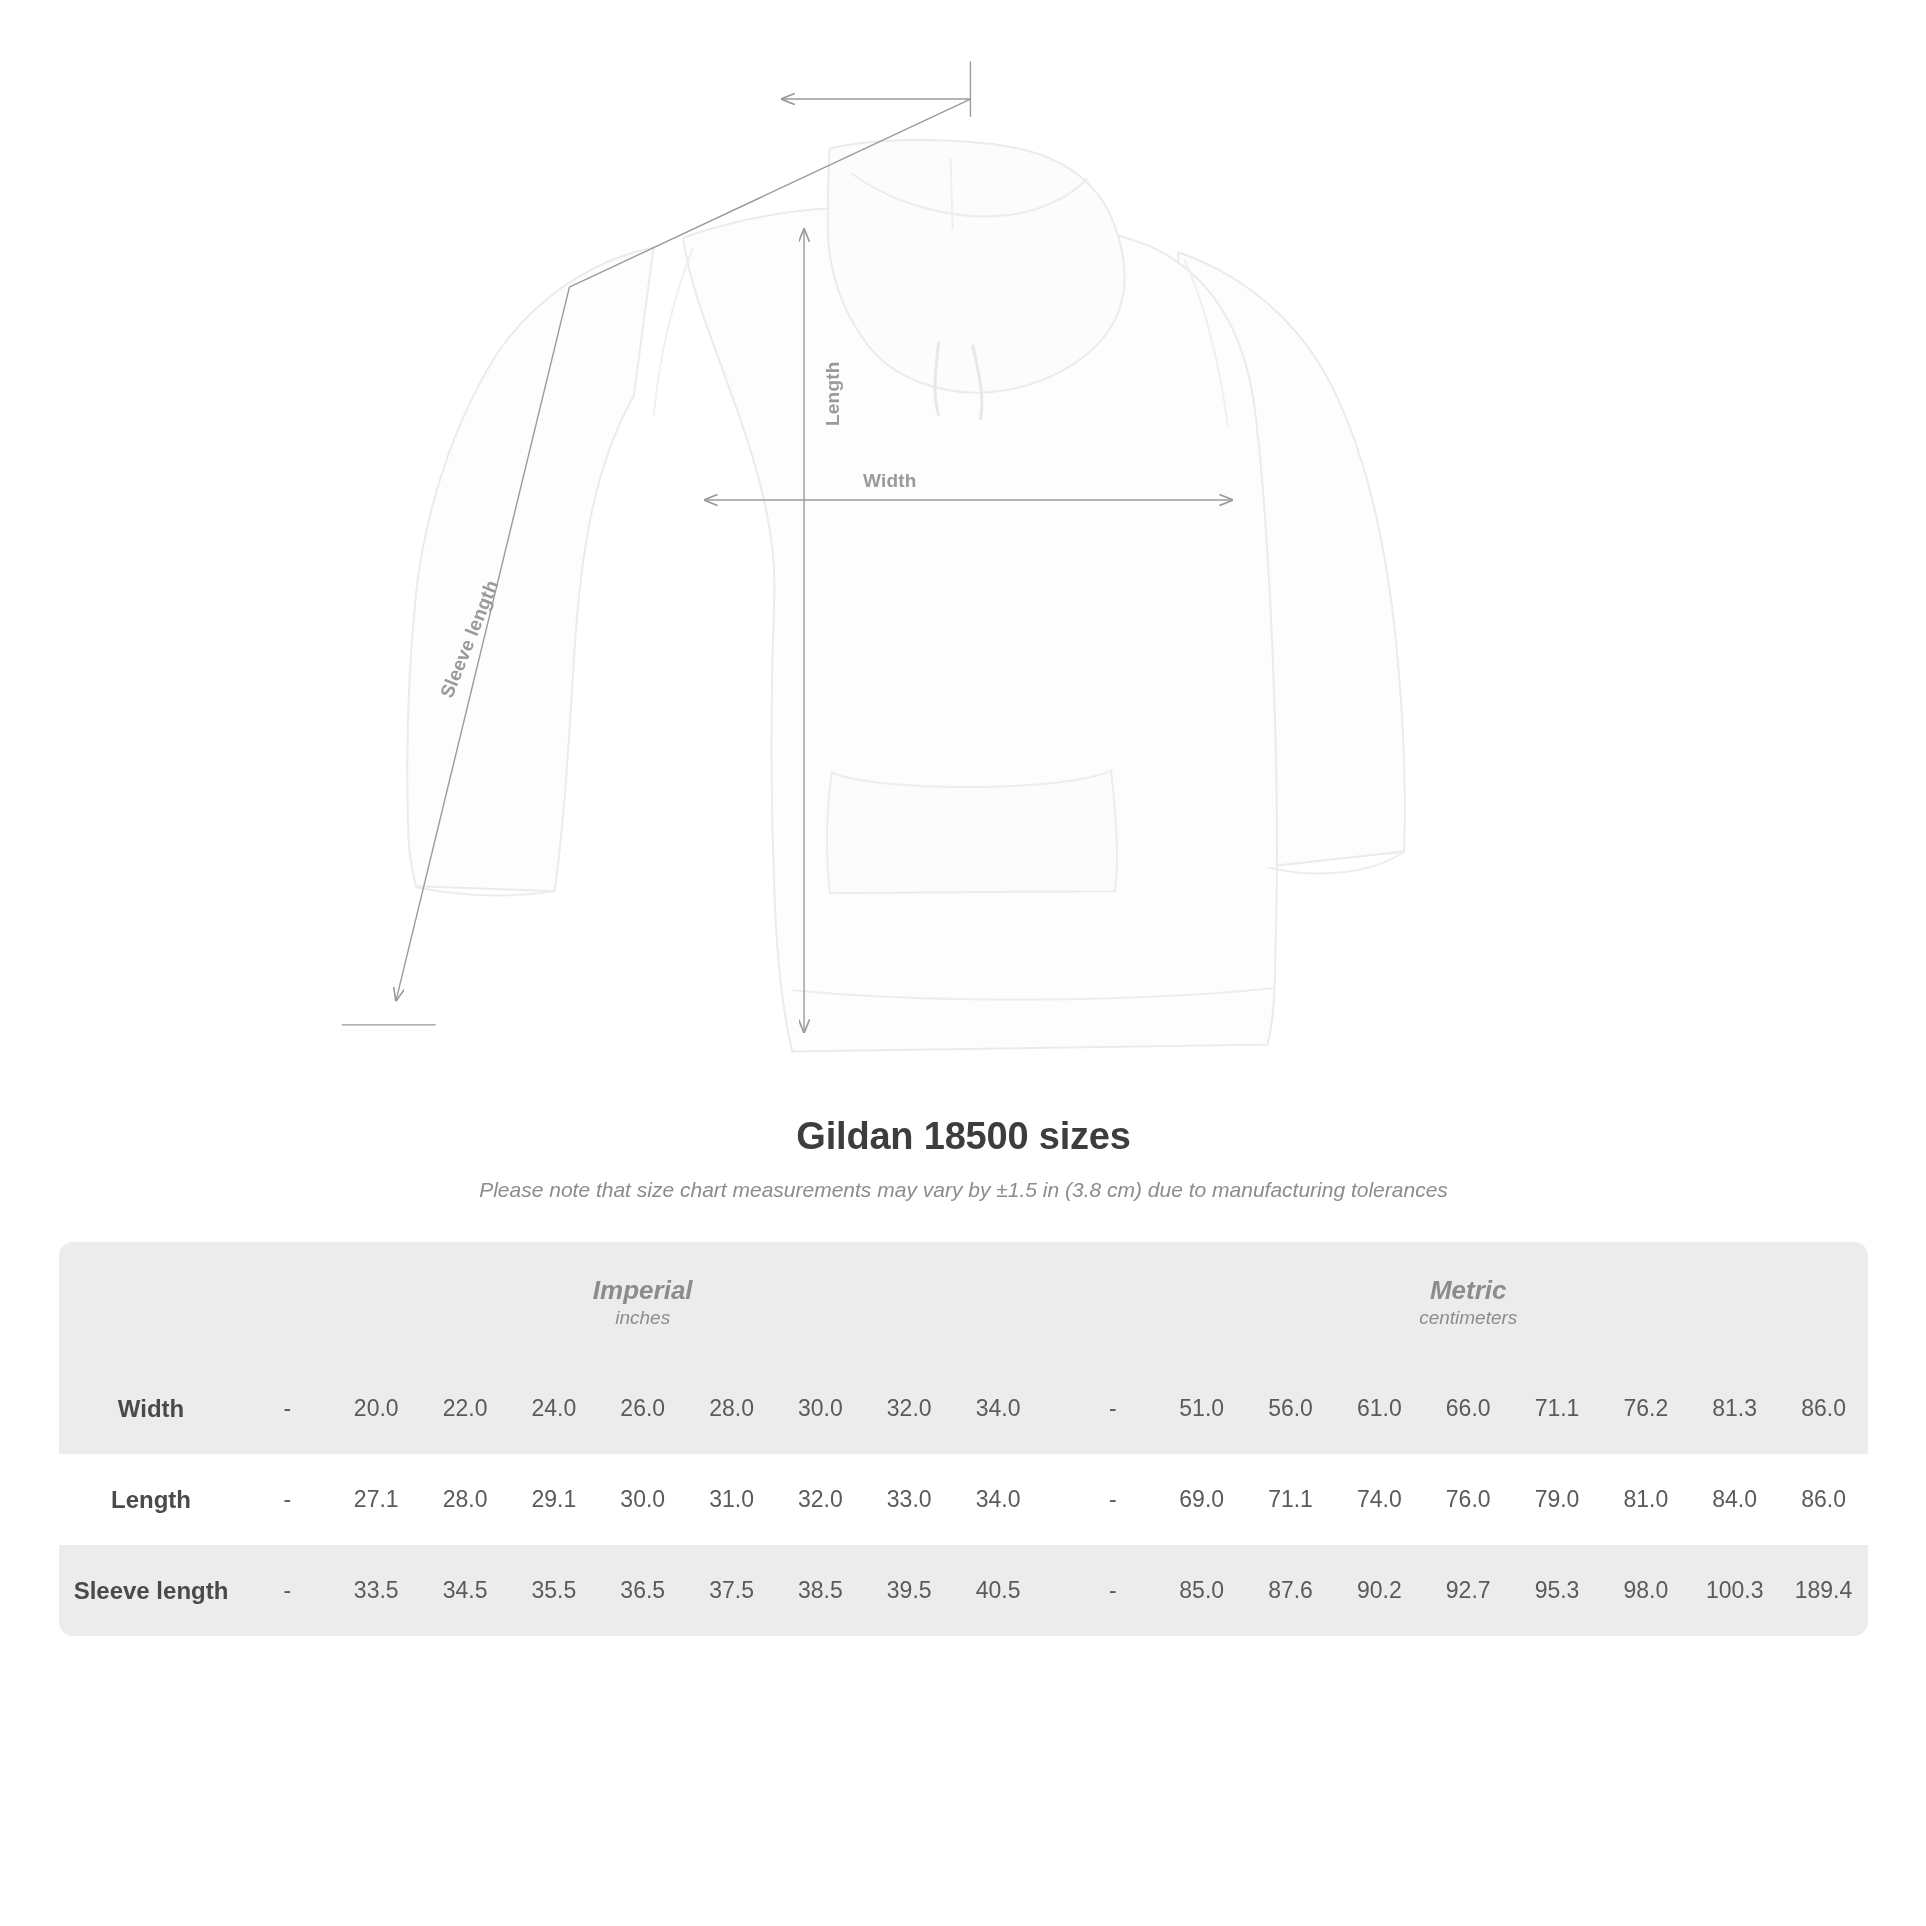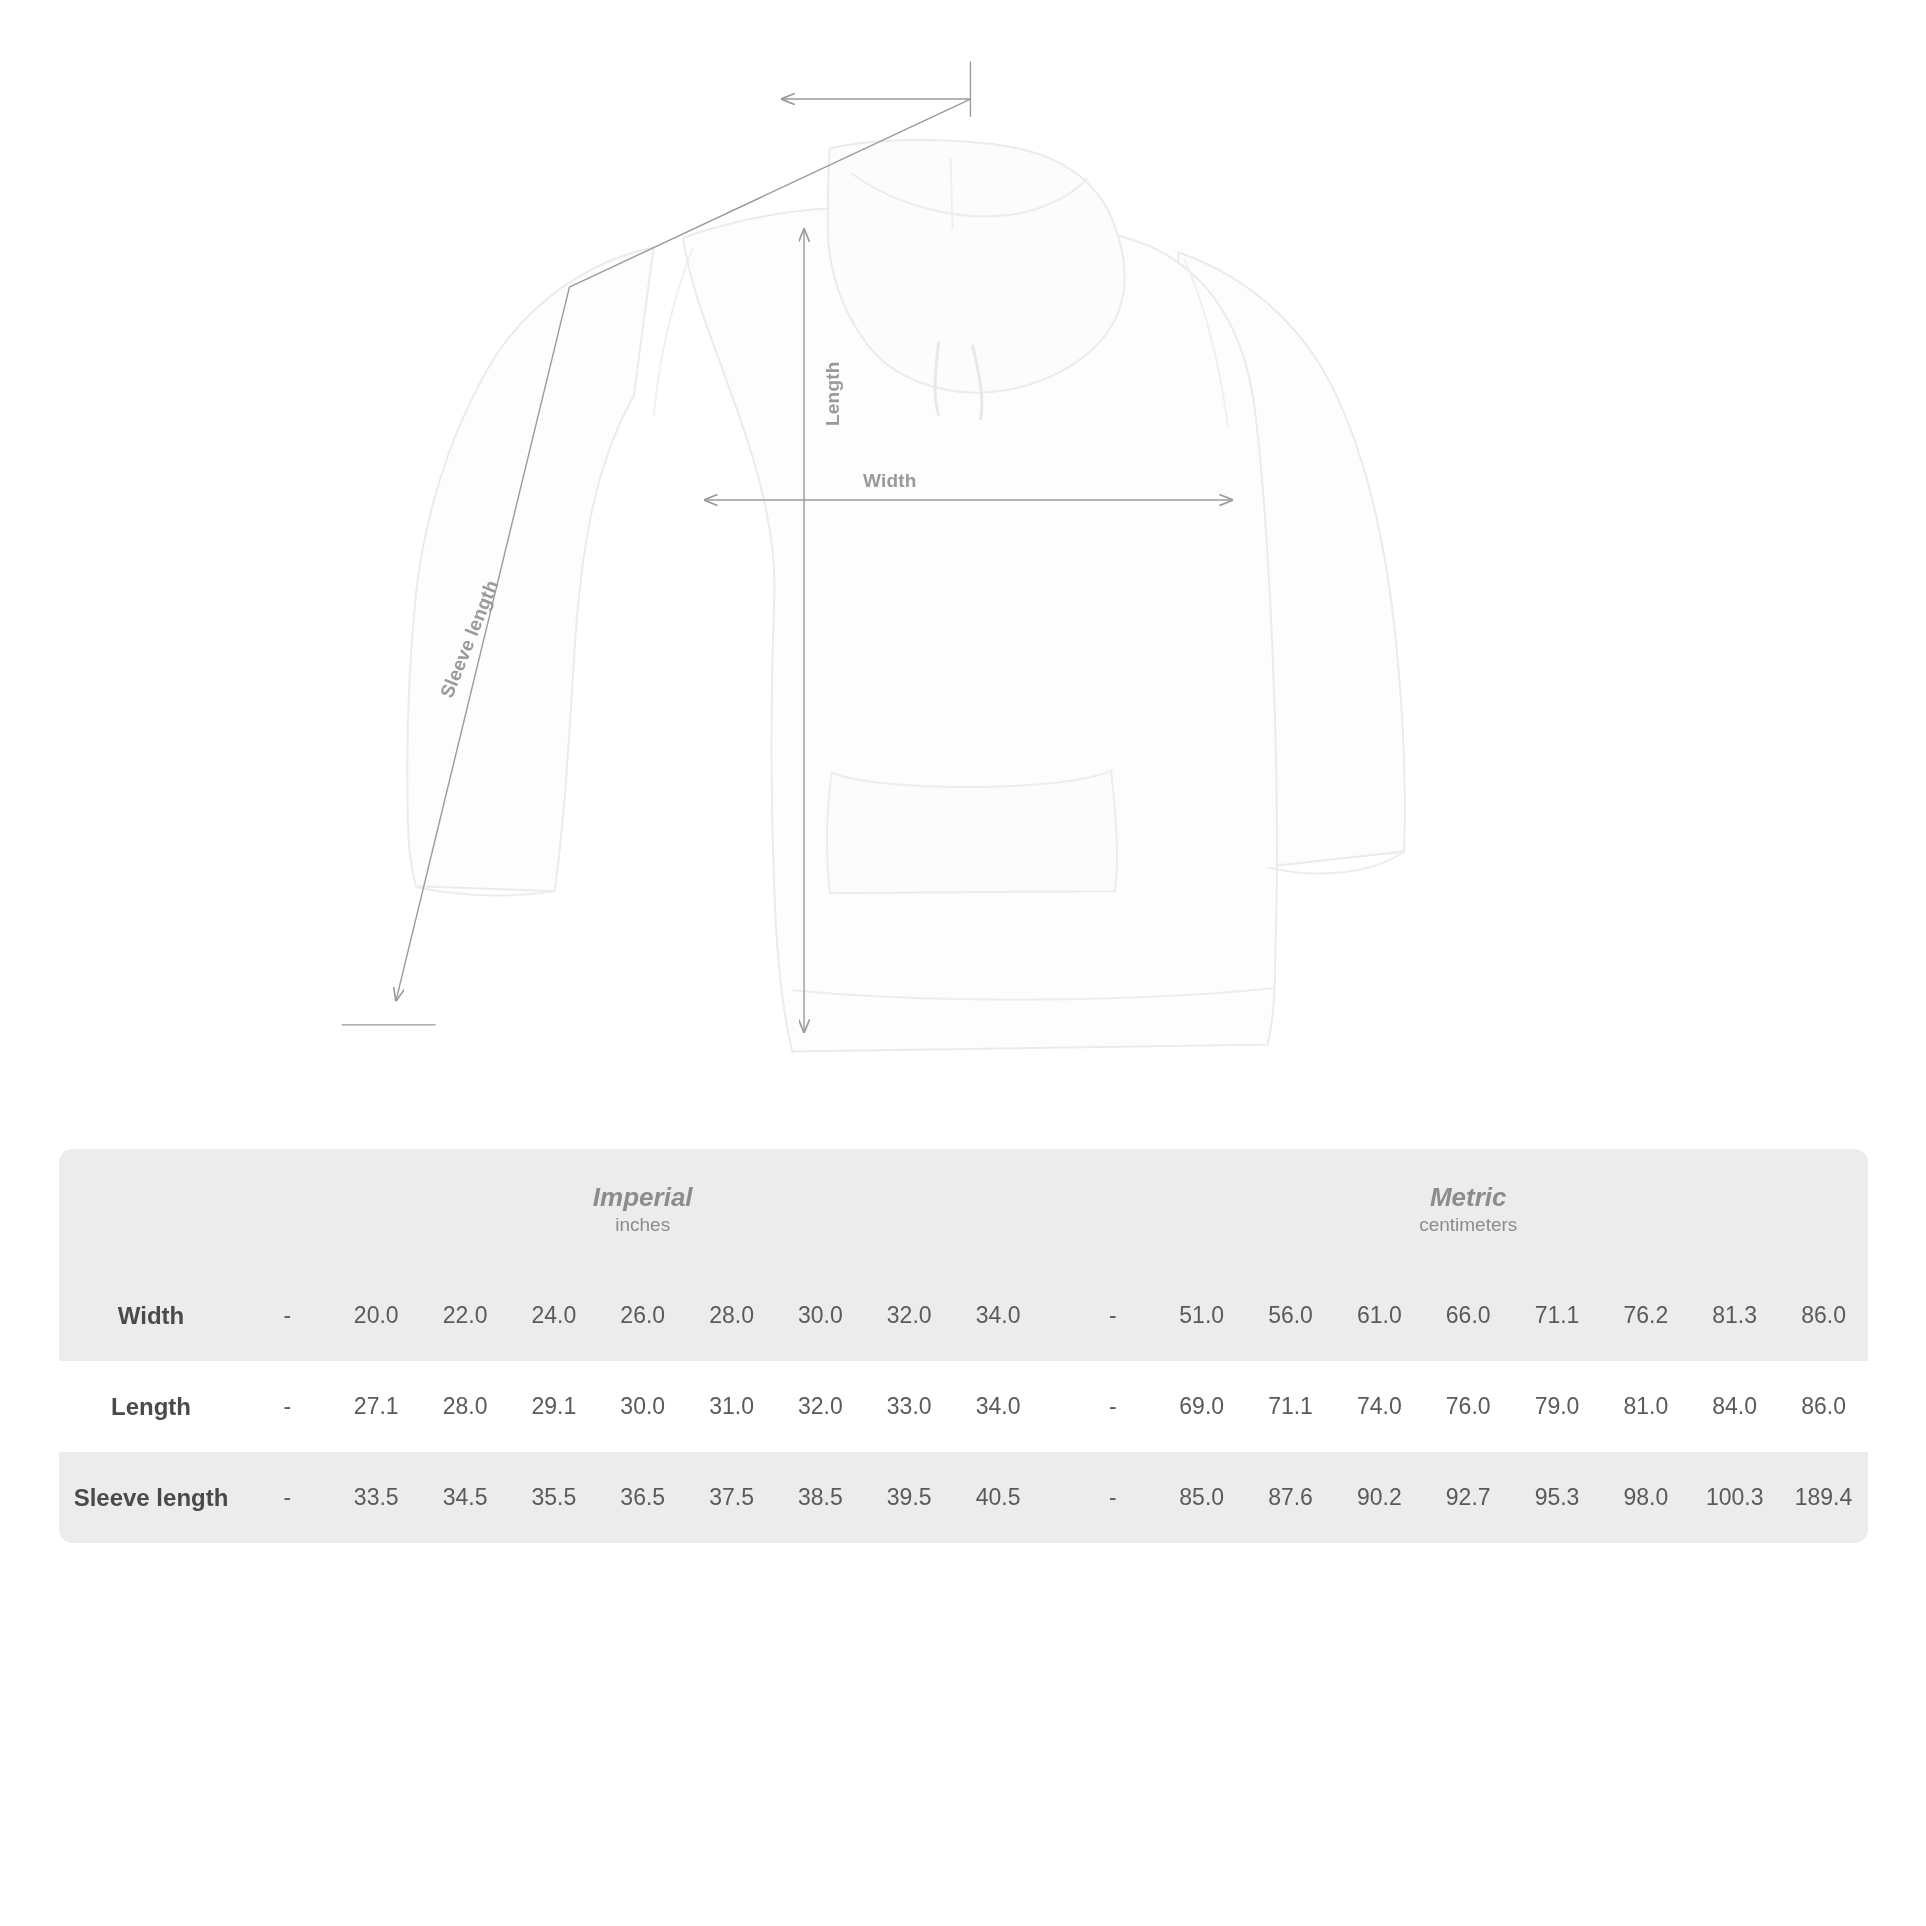--- a/index.html
+++ b/index.html
@@ -90,20 +90,21 @@
   }
   .unit-name {
     font-size: 26px;
     font-weight: bold;
     font-style: italic;
     color: #8c8c8c;
     line-height: 1.1;
   }
   .unit-sub {
     font-size: 19px;
+    font-style: italic;
     color: #8c8c8c;
     margin-top: 2px;
   }
   .head-row th {
     background: #ffffff;
     height: 91px;
     font-size: 23px;
     font-weight: bold;
     color: #6a6a6a;
   }
@@ -199,20 +200,24 @@
 
         <path d="M712,505 L1244,505" marker-start="url(#arrowStart)" marker-end="url(#arrowEnd)"></path>
       </g>
     </svg>
 
     <div class="dim-label vertical" style="left:822px; top:426px;">Length</div>
     <div class="dim-label" style="left:863px; top:470px;">Width</div>
     <div class="dim-label diagonal" style="left:436px; top:693px;">Sleeve length</div>
   </div>
 
+  <div class="title-block">
+    <h1 class="chart-title">Gildan 18500 sizes</h1>
+    <div class="chart-note">Please note that size chart measurements may vary by ±1.5 in (3.8 cm) due to manufacturing tolerances</div>
+  </div>
 
   <div class="table-wrap">
     <table class="size-table">
       <colgroup>
         <col class="label-col">
         <col span="9">
         <col class="gap-col">
         <col span="9">
       </colgroup>
       <tbody>

